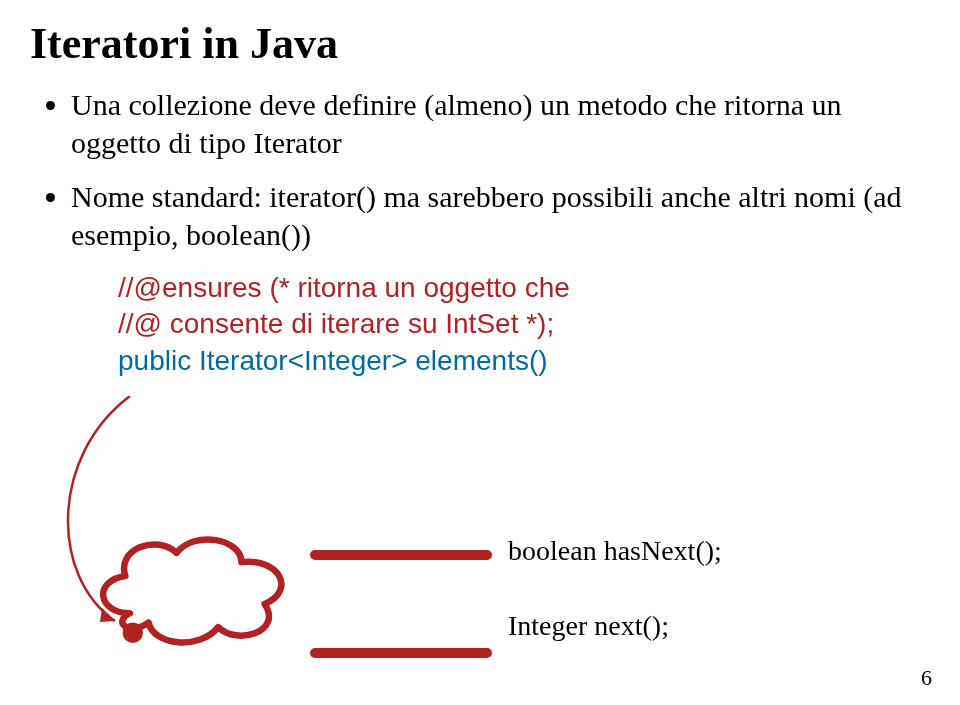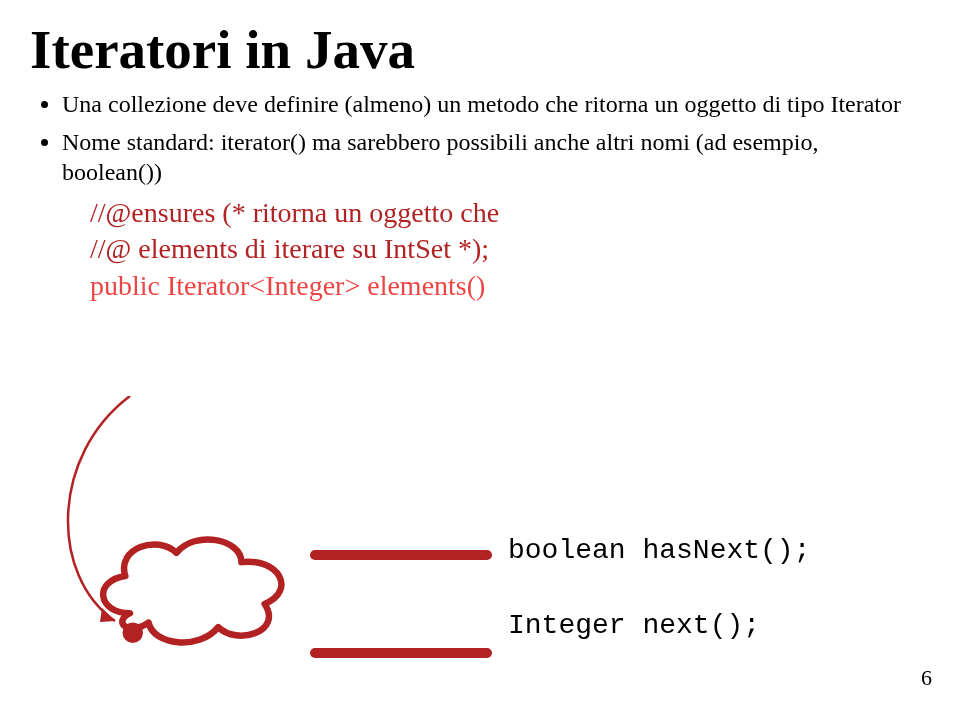--- a/index.html
+++ b/index.html
@@ -7,59 +7,59 @@
     padding: 18px 30px 20px 30px;
     width: 960px;
     height: 705px;
     box-sizing: border-box;
     font-family: "Times New Roman", Times, serif;
     background: #fff;
     position: relative;
     overflow: hidden;
   }
   .title {
-    font-size: 55px;
+    font-size: 44px;
     font-weight: bold;
     margin: 0 0 4px 0;
   }
   ul.bullets {
     margin: 0;
     padding-left: 24px;
     list-style: disc;
   }
   ul.bullets li {
-    font-size: 24px;
+    font-size: 30px;
     line-height: 1.25;
-    margin: 8px;
+    margin: 17px;
   }
   .code-block {
-    font-family: Liberation Serif, serif;
+    font-family: Liberation Sans, sans-serif;
     font-size: 28px;
-    margin-left: 60px;
+    margin-left: 88px;
     margin-top: 6px;
     line-height: 1.3;
   }
   .code-comment {
     color: #b22222;
   }
   .code-line {
-    color: #ef4444;
+    color: #0369a1;
   }
 
   .cloud {
     position: absolute;
     left: 80px;
     top: 525px;
     width: 230px;
     height: 130px;
   }
 
   .method-label {
     position: absolute;
-    font-family: Liberation Mono, monospace;
+    font-family: Liberation Serif, serif;
     font-size: 28px;
   }
   .hasnext-label {
     left: 508px;
     top: 535px;
   }
   .next-label {
     left: 508px;
     top: 610px;
   }
@@ -93,21 +93,21 @@
 
 <h1 class="title">Iteratori in Java</h1>
 
 <ul class="bullets">
   <li>Una collezione deve definire (almeno) un metodo che ritorna un oggetto di tipo Iterator</li>
   <li>Nome standard: iterator() ma sarebbero possibili anche altri nomi (ad esempio, boolean())</li>
 </ul>
 
 <div class="code-block">
   <div class="code-comment">//@ensures (* ritorna un oggetto che</div>
-  <div class="code-comment">//@  elements di iterare su IntSet *);</div>
+  <div class="code-comment">//@  consente di iterare su IntSet *);</div>
   <div class="code-line">public Iterator&lt;Integer&gt; elements()</div>
 </div>
 
 <svg class="arrow-curve" viewBox="0 0 120 240">
   <path d="M 70 0 C -10 60, -10 180, 55 225" stroke="#b22222" stroke-width="2.5" fill="none"></path>
   <polygon points="55,225 42,212 40,226" fill="#b22222"></polygon>
 </svg>
 
 <svg class="cloud" viewBox="0 0 230 140">
   <path d="M 45 95

